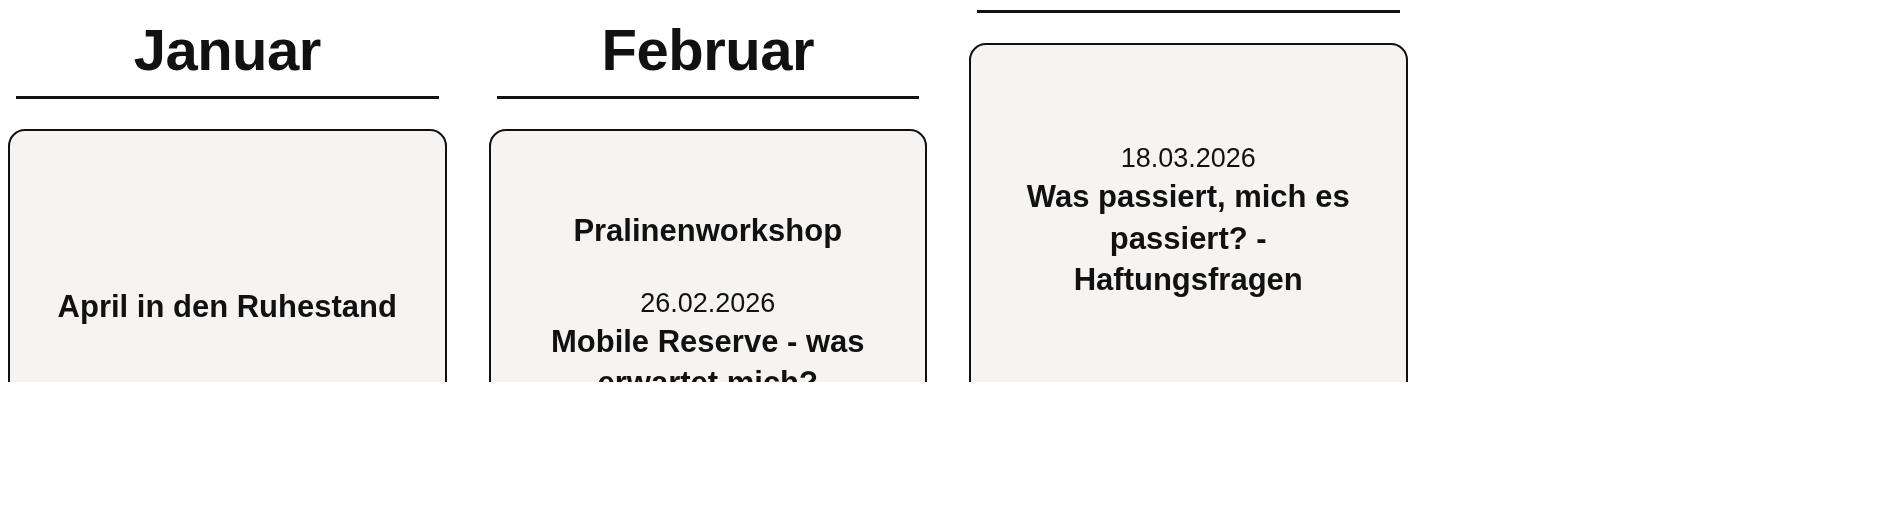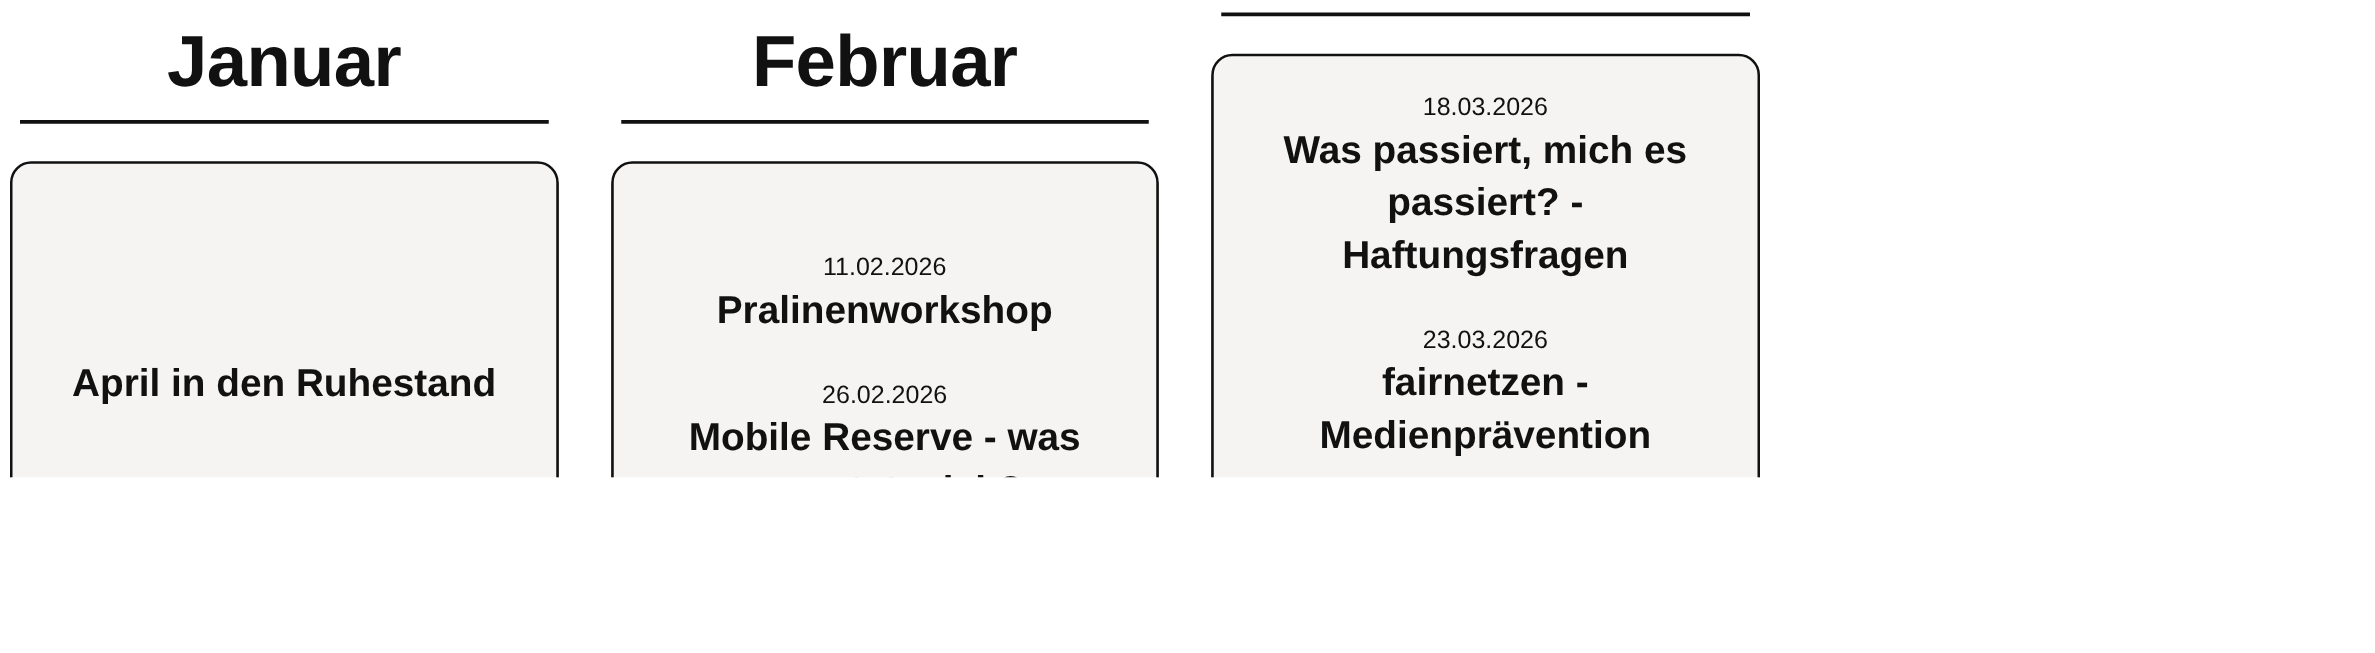--- a/index.html
+++ b/index.html
@@ -54,21 +54,21 @@
     display: flex;
     flex-direction: column;
     align-items: center;
     justify-content: center;
     text-align: center;
     padding: 10px 8px;
     overflow: hidden;
   }
   .event-item + .event-item { margin-top: 34px; }
   .event-date {
-    font-size: 20px;
+    font-size: 27px;
     font-weight: 400;
     line-height: 1.3;
     color: var(--text-color, #111111);
   }
   .event-title {
     font-size: 31px;
     font-weight: 700;
     line-height: 1.35;
     white-space: pre-line;
     color: var(--text-color, #111111);
@@ -86,40 +86,34 @@
           <div class="event-item">
     <div class="event-title">April in den Ruhestand</div>
   </div>
         </div>
   </div>
       <div class="month-col">
     <div class="month-title">Februar</div>
     <div class="month-divider"></div>
     <div class="events-box">
           <div class="event-item">
-    <div class="event-date">11.02.2026</div>
     <div class="event-title">Pralinenworkshop</div>
   </div>
           <div class="event-item">
     <div class="event-date">26.02.2026</div>
     <div class="event-title">Mobile Reserve - was
 erwartet mich?</div>
   </div>
         </div>
   </div>
       <div class="month-col">
     <div class="month-divider"></div>
     <div class="events-box">
           <div class="event-item">
     <div class="event-date">18.03.2026</div>
     <div class="event-title">Was passiert, mich es
 passiert? -
 Haftungsfragen</div>
   </div>
-          <div class="event-item">
-    <div class="event-date">23.03.2026</div>
-    <div class="event-title">fairnetzen -
-Medienprävention</div>
-  </div>
         </div>
   </div>
     </div>
 </div>
 
 </body></html>

